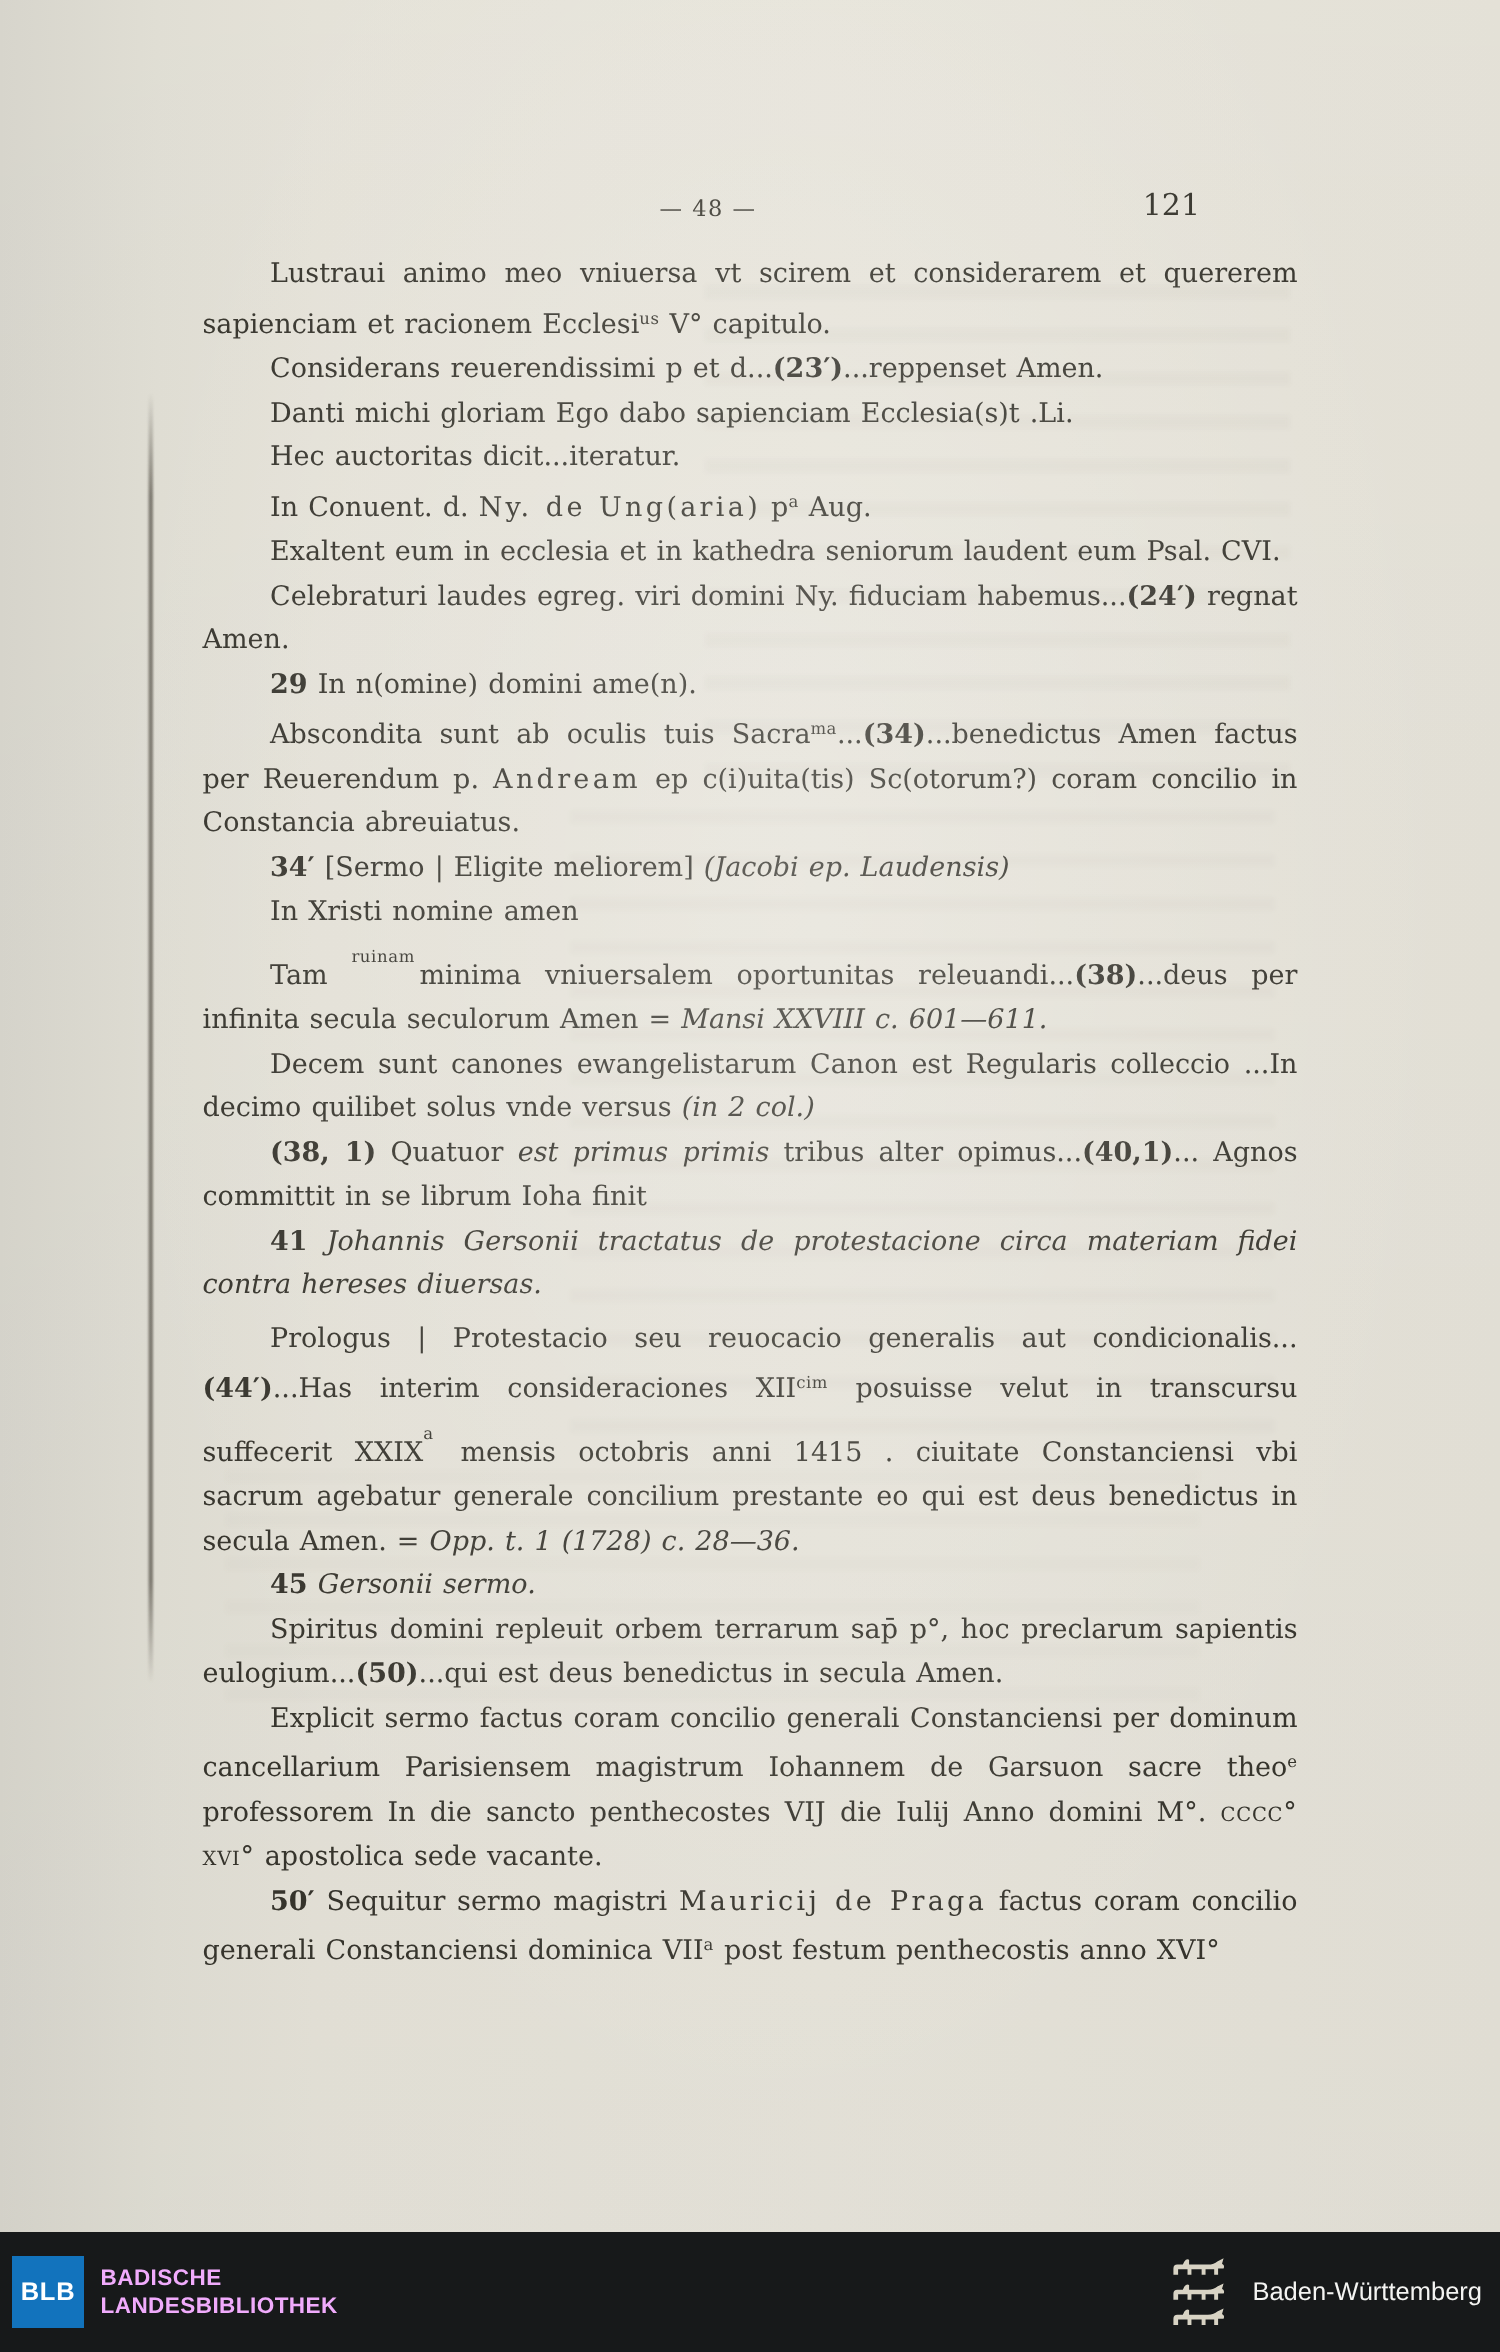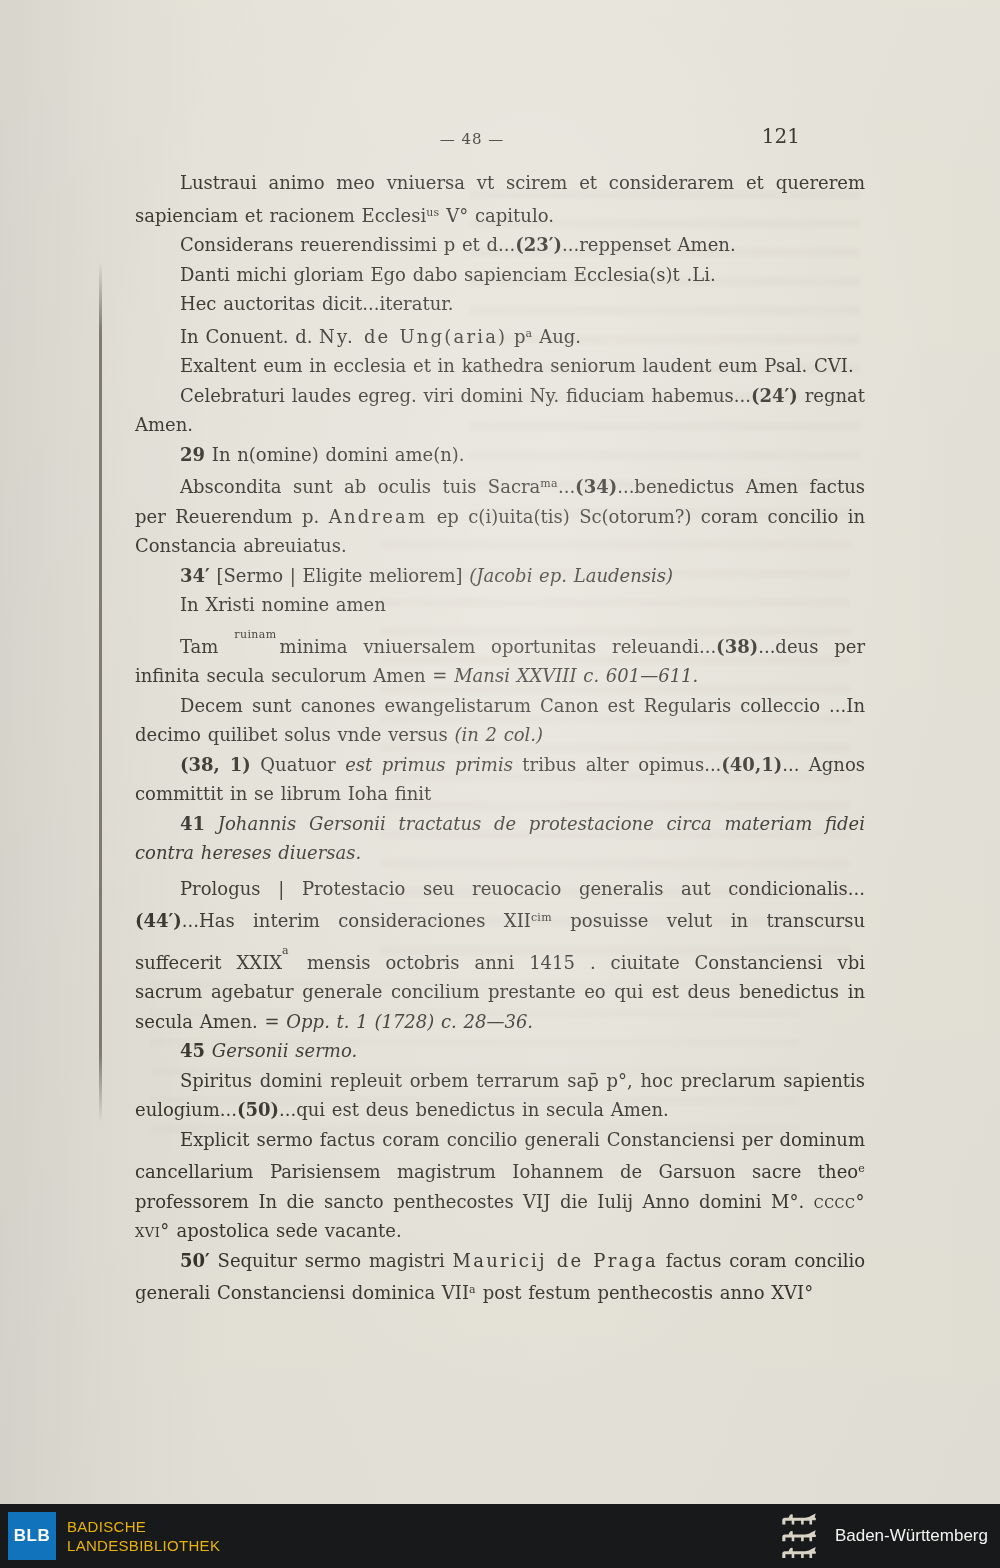--- a/index.html
+++ b/index.html
@@ -28,27 +28,27 @@
     font-size:18px;line-height:29.5px;word-spacing:1px;}
   .para{margin:0;text-indent:45px;text-align:justify;}
   .para:nth-child(16){margin-top:6px;}
   .b{font-weight:bold;}
   .i{font-style:italic;}
   .sup{font-size:11px;vertical-align:6px;letter-spacing:.3px;}
   .inter{font-size:11px;vertical-align:15px;margin-right:3px;letter-spacing:.4px;}
   .sp{letter-spacing:2.2px;}
   .sc{font-variant:small-caps;letter-spacing:.5px;}
 
-  .footer-bar{position:absolute;left:0;right:0;bottom:0;height:64px;background:#17191a;
+  .footer-bar{position:absolute;left:0;right:0;bottom:0;height:80px;background:#17191a;
     display:flex;align-items:center;justify-content:space-between;padding:0 12px 0 8px;box-sizing:border-box;
     font-family:"Liberation Sans", sans-serif;}
   .footer-left{display:flex;align-items:center;}
   .blb-badge{width:48px;height:48px;background:#1273bd;color:#ffffff;display:flex;align-items:center;justify-content:center;
     font-weight:bold;font-size:17px;letter-spacing:.5px;}
-  .lib-name{margin-left:11px;color:#eab308;font-weight:normal;font-size:15px;line-height:1.3;letter-spacing:.3px;}
+  .lib-name{margin-left:11px;color:#f0abfc;font-weight:bold;font-size:15px;line-height:1.3;letter-spacing:.3px;}
   .footer-right{display:flex;align-items:center;gap:18px;}
   .coat{display:block;}
   .region-label{color:#f4f4f2;font-size:17px;}
 </style>
 </head>
 <body>
 
 <div class="canvas">
 
   <div class="bleed b1"></div>

